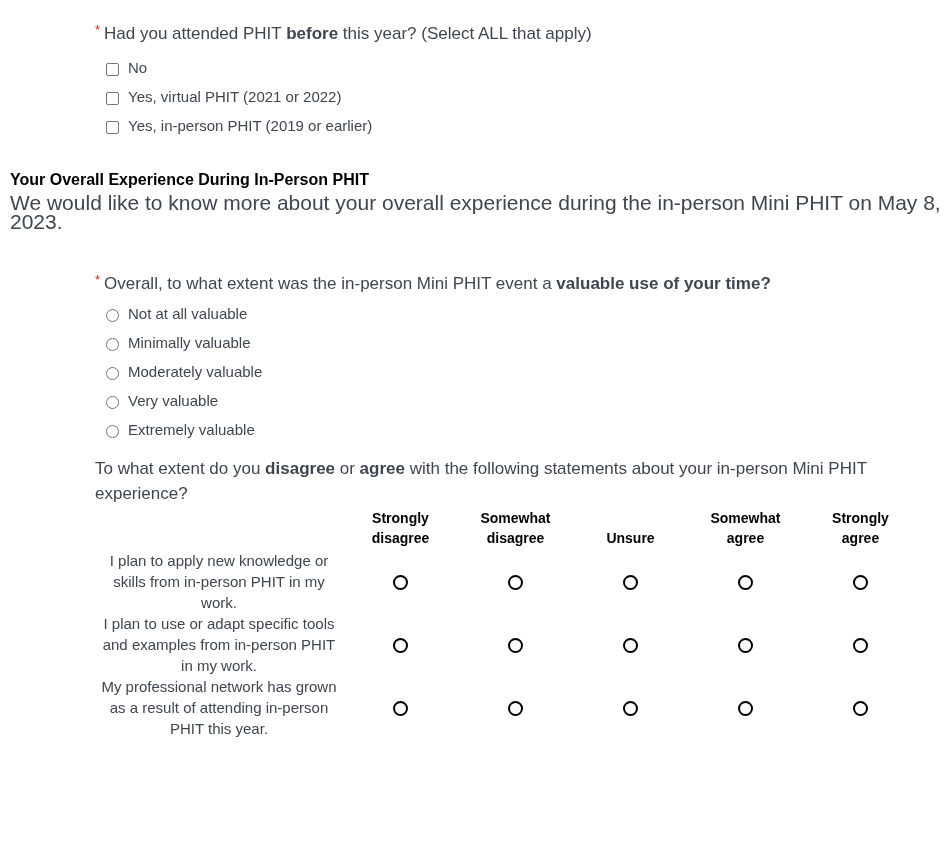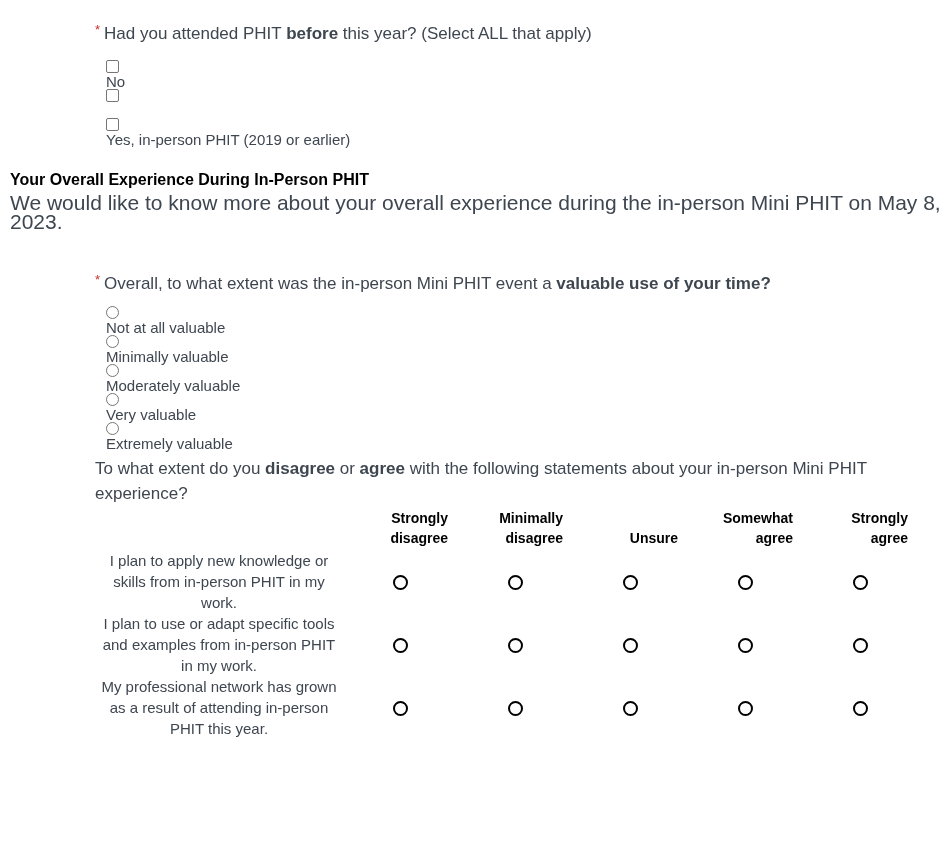--- a/index.html
+++ b/index.html
@@ -26,24 +26,23 @@
   .req{
     color:var(--required);
     font-size:13px;
     vertical-align:5px;
     margin-right:4px;
   }
 
   
   .choices{margin-top:14px;margin-left:11px;}
   .choice{
-    display:flex;align-items:flex-start;
+    display:flex;align-items:flex-end;
     height:16px;margin-bottom:13px;
     cursor:default;
-    flex-direction:column;
   }
   .choice-text{font-size:15px;color:var(--text);}
   .checkbox{
     width:13px;height:13px;flex:0 0 13px;
     border:1px solid var(--ctrl-border);
     border-radius:2px;background:#fff;
     margin-right:9px;
   }
   .radio-sm{
     width:13px;height:13px;flex:0 0 13px;
@@ -68,21 +67,21 @@
   
   .matrix{margin:18px 0 0 95px;}
   .matrix .q-text{max-width:800px;line-height:25px;}
   table.matrix-table{
     border-collapse:collapse;margin-top:2px;table-layout:fixed;
   }
   .col-statement{width:248px;}
   .col-answer{width:115px;}
   th.matrix-col{
     font-size:14px;font-weight:bold;color:var(--heading);
-    line-height:20px;text-align:right;vertical-align:bottom;
+    line-height:20px;text-align:center;vertical-align:bottom;
     padding:0 10px 2px 10px;
   }
   td.statement{
     font-size:15px;line-height:21px;color:var(--text);
     vertical-align:middle;padding:0;text-align:center;
   }
   td.answer{text-align:center;vertical-align:middle;padding:0;}
   .matrix-radio{
     display:inline-block;width:15px;height:15px;
     border:2px solid var(--matrix-border);border-radius:50%;
@@ -98,20 +97,21 @@
     <div class="q-text">
       <span class="req">*</span><span>Had you attended PHIT </span><b>before</b><span> this year? (Select ALL that apply)</span>
     </div>
     <div class="choices">
       <div class="choice">
         <span class="checkbox"></span>
         <span class="choice-text">No</span>
       </div>
       <div class="choice">
         <span class="checkbox"></span>
+        <span class="choice-text">Yes, virtual PHIT (2021 or 2022)</span>
       </div>
       <div class="choice">
         <span class="checkbox"></span>
         <span class="choice-text">Yes, in-person PHIT (2019 or earlier)</span>
       </div>
     </div>
   </div>
 
   <div class="section">
     <div class="section-title">Your Overall Experience During In-Person PHIT</div>
@@ -157,21 +157,21 @@
         <col class="col-answer">
           <col class="col-answer">
           <col class="col-answer">
           <col class="col-answer">
           <col class="col-answer">
       </colgroup>
       <thead>
         <tr>
           <th></th>
           <th class="matrix-col">Strongly disagree</th>
-          <th class="matrix-col">Minimally disagree</th>
+          <th class="matrix-col">Somewhat disagree</th>
           <th class="matrix-col">Unsure</th>
           <th class="matrix-col">Somewhat agree</th>
           <th class="matrix-col">Strongly agree</th>
         </tr>
       </thead>
       <tbody>
         <tr>
           <td class="statement">I plan to apply new knowledge or skills from in-person PHIT in my work.</td>
           <td class="answer"><span class="matrix-radio"></span></td>
           <td class="answer"><span class="matrix-radio"></span></td>

